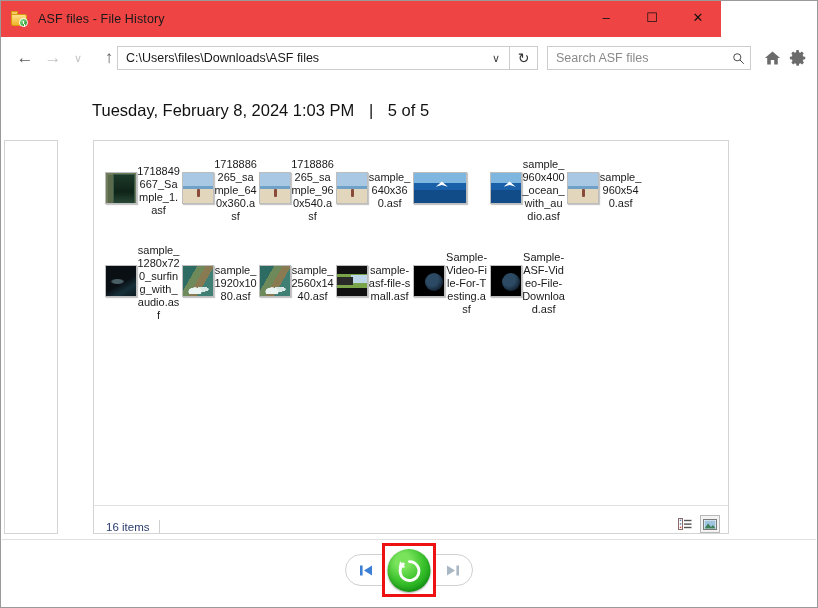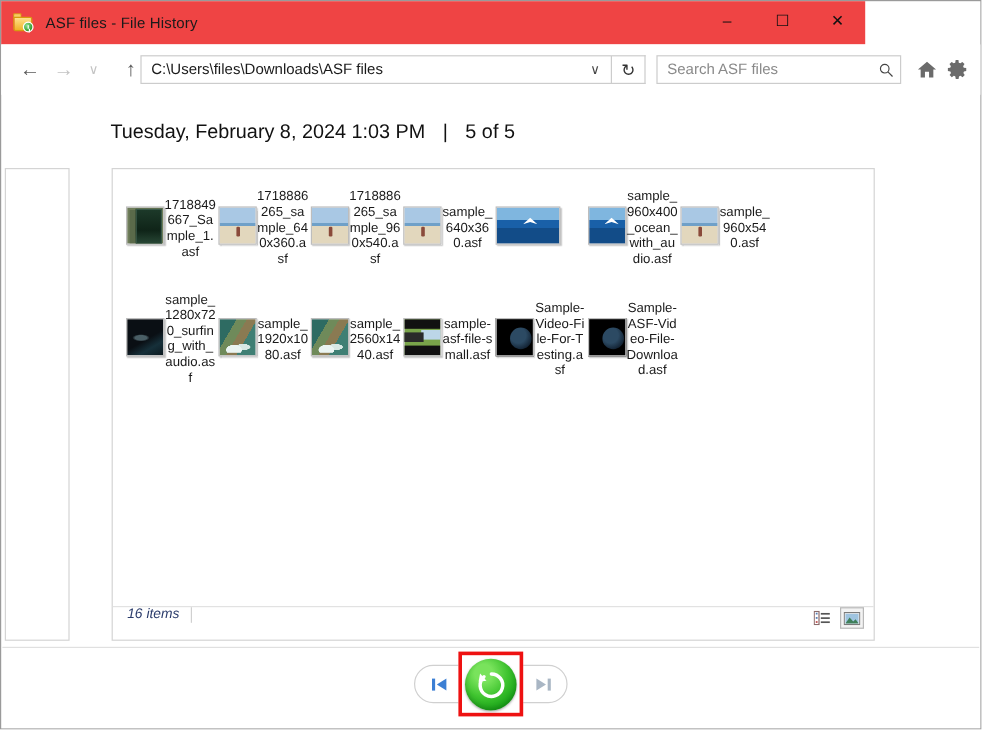--- a/index.html
+++ b/index.html
@@ -289,21 +289,21 @@
     position:absolute; left:38%; top:24%; width:18px; height:18px;
     border-radius:50%;
     background: radial-gradient(circle at 38% 36%, #2c4a63 0 40%, #16283a 70%, #060c12 100%);
   }
 
   
   #status-bar {
     position: absolute; left: 0; bottom: 0;
     width: 634px; height: 28px;
     border-top: 1px solid #e2e2e2;
-    display: flex; align-items: flex-start; font-style: italic;
+    display: flex; align-items: flex-end;
   }
   #item-count {
     margin-left: 12px;
     font-size: 11.5px;
     color: #2a3b6b;
   }
   #count-sep {
     margin-left: 10px;
     width: 1px; height: 13px;
     background: #d0d0d0;

